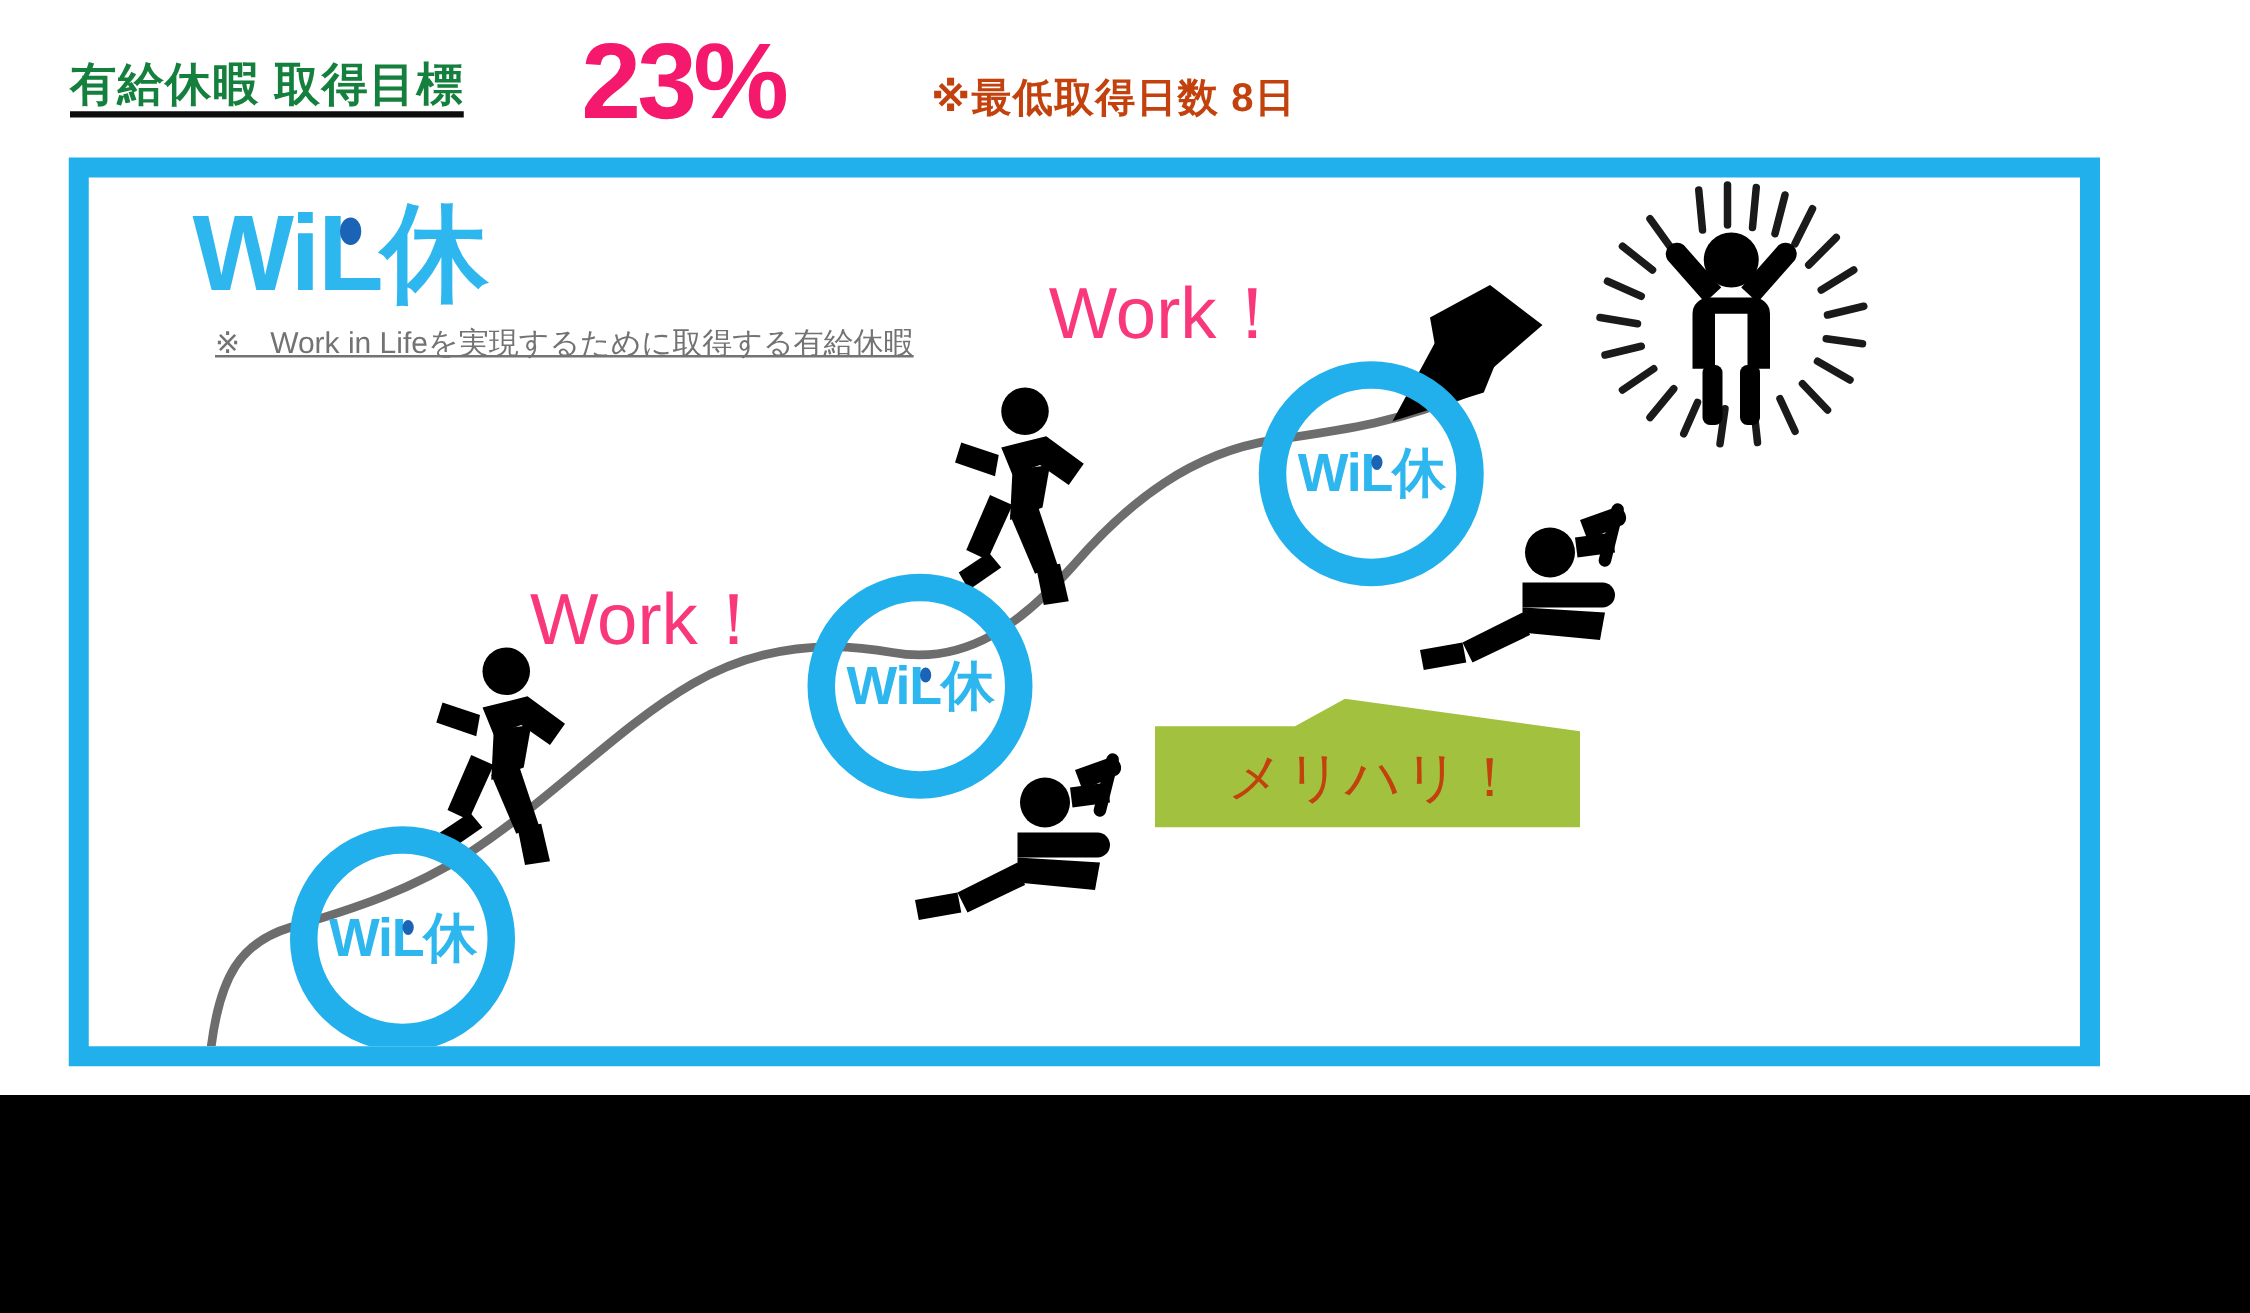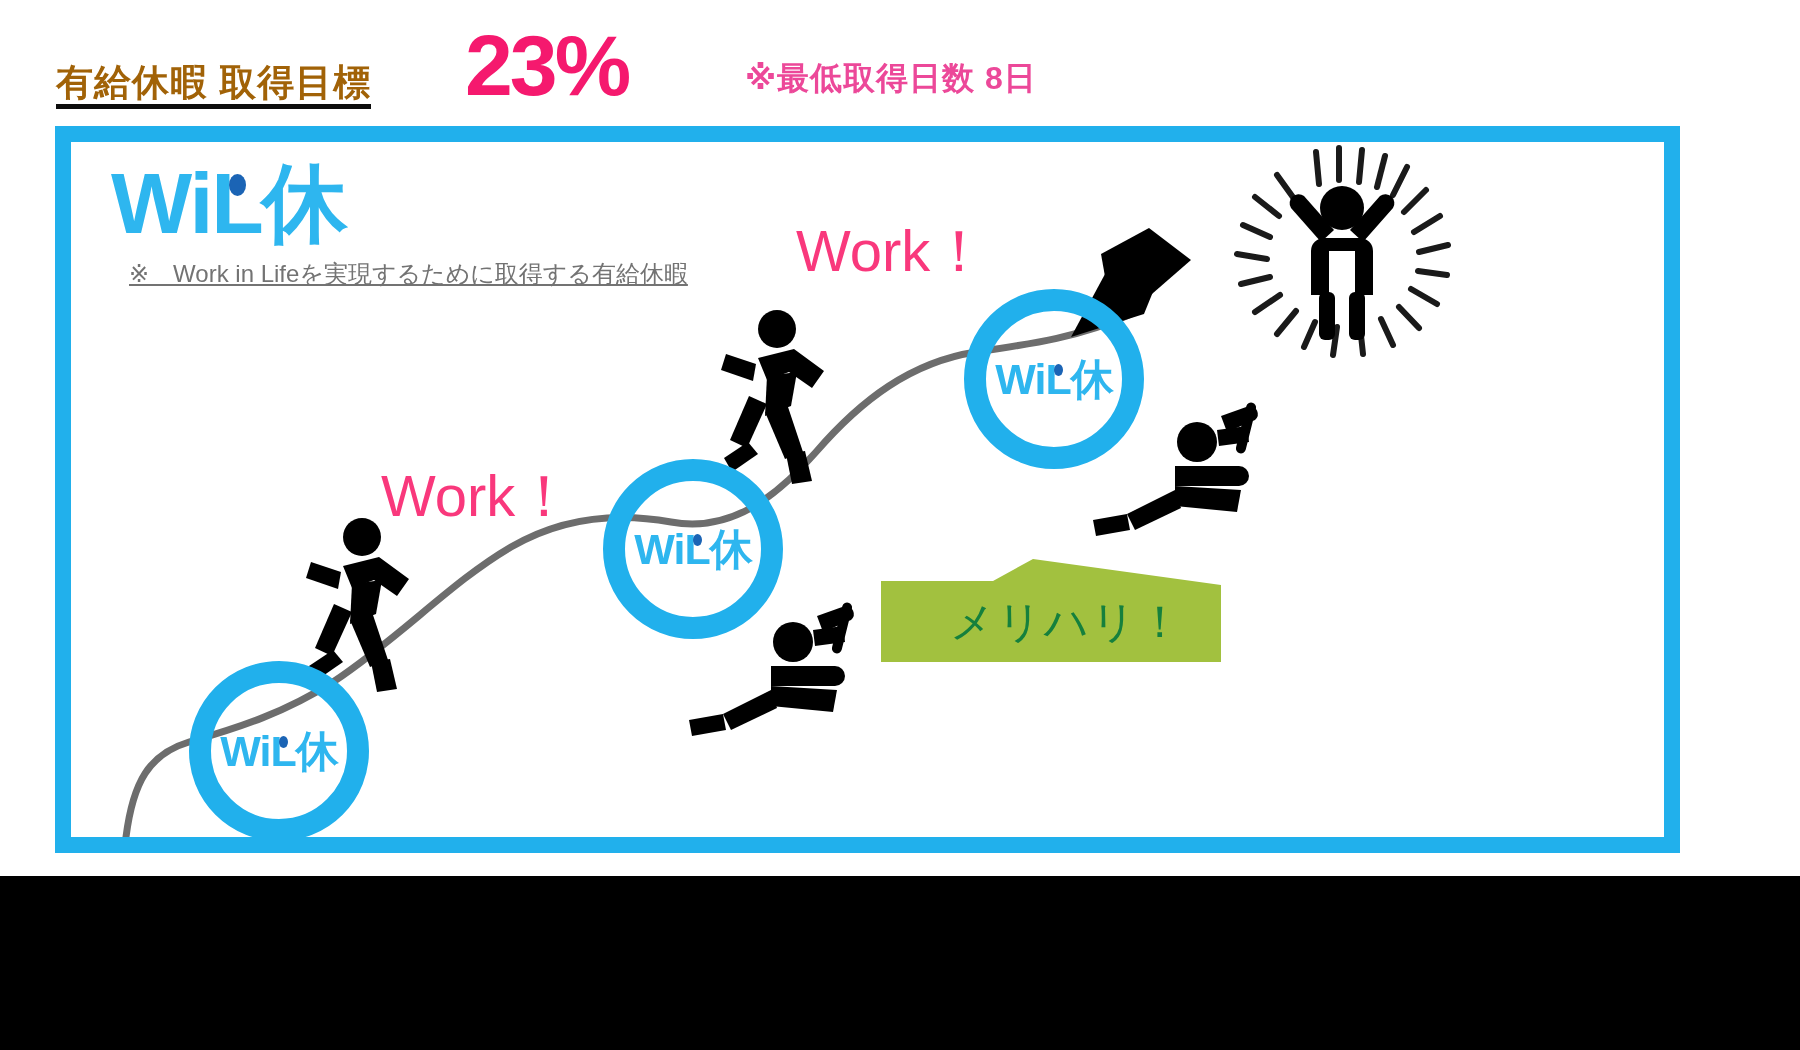--- a/index.html
+++ b/index.html
@@ -2,43 +2,43 @@
 <html><head>
 <meta charset="utf-8">
 <style>
   html,body{margin:0;padding:0;background:#ffffff;}
   body{width:1800px;height:1050px;position:relative;overflow:hidden;
        font-family:"Liberation Sans","DejaVu Sans",sans-serif;}
 
   
   #header{position:absolute;left:0;top:0;width:1800px;height:130px;}
   #header-goal-label{
-    position:absolute;left:56px;top:64px;
-    font-size:37px;font-weight:bold;color:#a16207;
+    position:absolute;left:56px;top:49px;
+    font-size:37px;font-weight:bold;color:#15803d;
     letter-spacing:1px;
     border-bottom:5px solid #0d0d0d;
     padding-bottom:3px;line-height:1.0;white-space:nowrap;
   }
   #header-percent{
     position:absolute;left:465px;top:22px;
     font-size:86px;font-weight:bold;color:#f5196e;
     letter-spacing:-3px;line-height:1.0;white-space:nowrap;
   }
   #header-note{
     position:absolute;left:745px;top:62px;
-    font-size:32px;font-weight:bold;color:#ec4899;
+    font-size:32px;font-weight:bold;color:#c2410c;
     letter-spacing:1px;line-height:1.0;white-space:nowrap;
   }
 
   
   #panel{
     position:absolute;left:55px;top:126px;width:1625px;height:727px;
     background:#ffffff;border:16px solid #21b0ec;box-sizing:border-box;
   }
-  #panel-inner{position:absolute;inset:0;overflow:hidden;}
+  #panel-inner{position:absolute;inset:0;overflow:hidden;margin-left:43px;}
 
   
   #logo-block{position:absolute;left:40px;top:18px;}
   #logo-wil{
     font-size:86px;font-weight:bold;color:#2eb6ef;
     letter-spacing:-2px;line-height:1.0;white-space:nowrap;position:relative;
   }
   #logo-dot{
     position:absolute;left:118px;top:14px;width:17px;height:22px;
     background:#1b64b5;border-radius:50%;
@@ -71,22 +71,22 @@
     background:#1b64b5;border-radius:50%;
   }
   #wil-circle-1{left:118px;top:519px;width:180px;height:180px;}
   #wil-circle-2{left:532px;top:317px;width:180px;height:180px;}
   #wil-circle-3{left:893px;top:147px;width:180px;height:180px;}
 
   
   #merihari-banner{position:absolute;left:810px;top:417px;width:340px;height:103px;}
   #merihari-banner svg{display:block;}
   #merihari-text{
-    position:absolute;left:16px;top:34px;width:340px;text-align:center;
-    font-size:44px;color:#15803d;letter-spacing:2px;white-space:nowrap;
+    position:absolute;left:5px;top:34px;width:340px;text-align:center;
+    font-size:44px;color:#c2410c;letter-spacing:2px;white-space:nowrap;
   }
 
   
   #art-layer{position:absolute;left:0;top:0;width:1593px;height:695px;}
 
   
   #bottom-bar{position:absolute;left:0;top:876px;width:1800px;height:174px;background:#000000;}
 </style>
 </head>
 <body>

